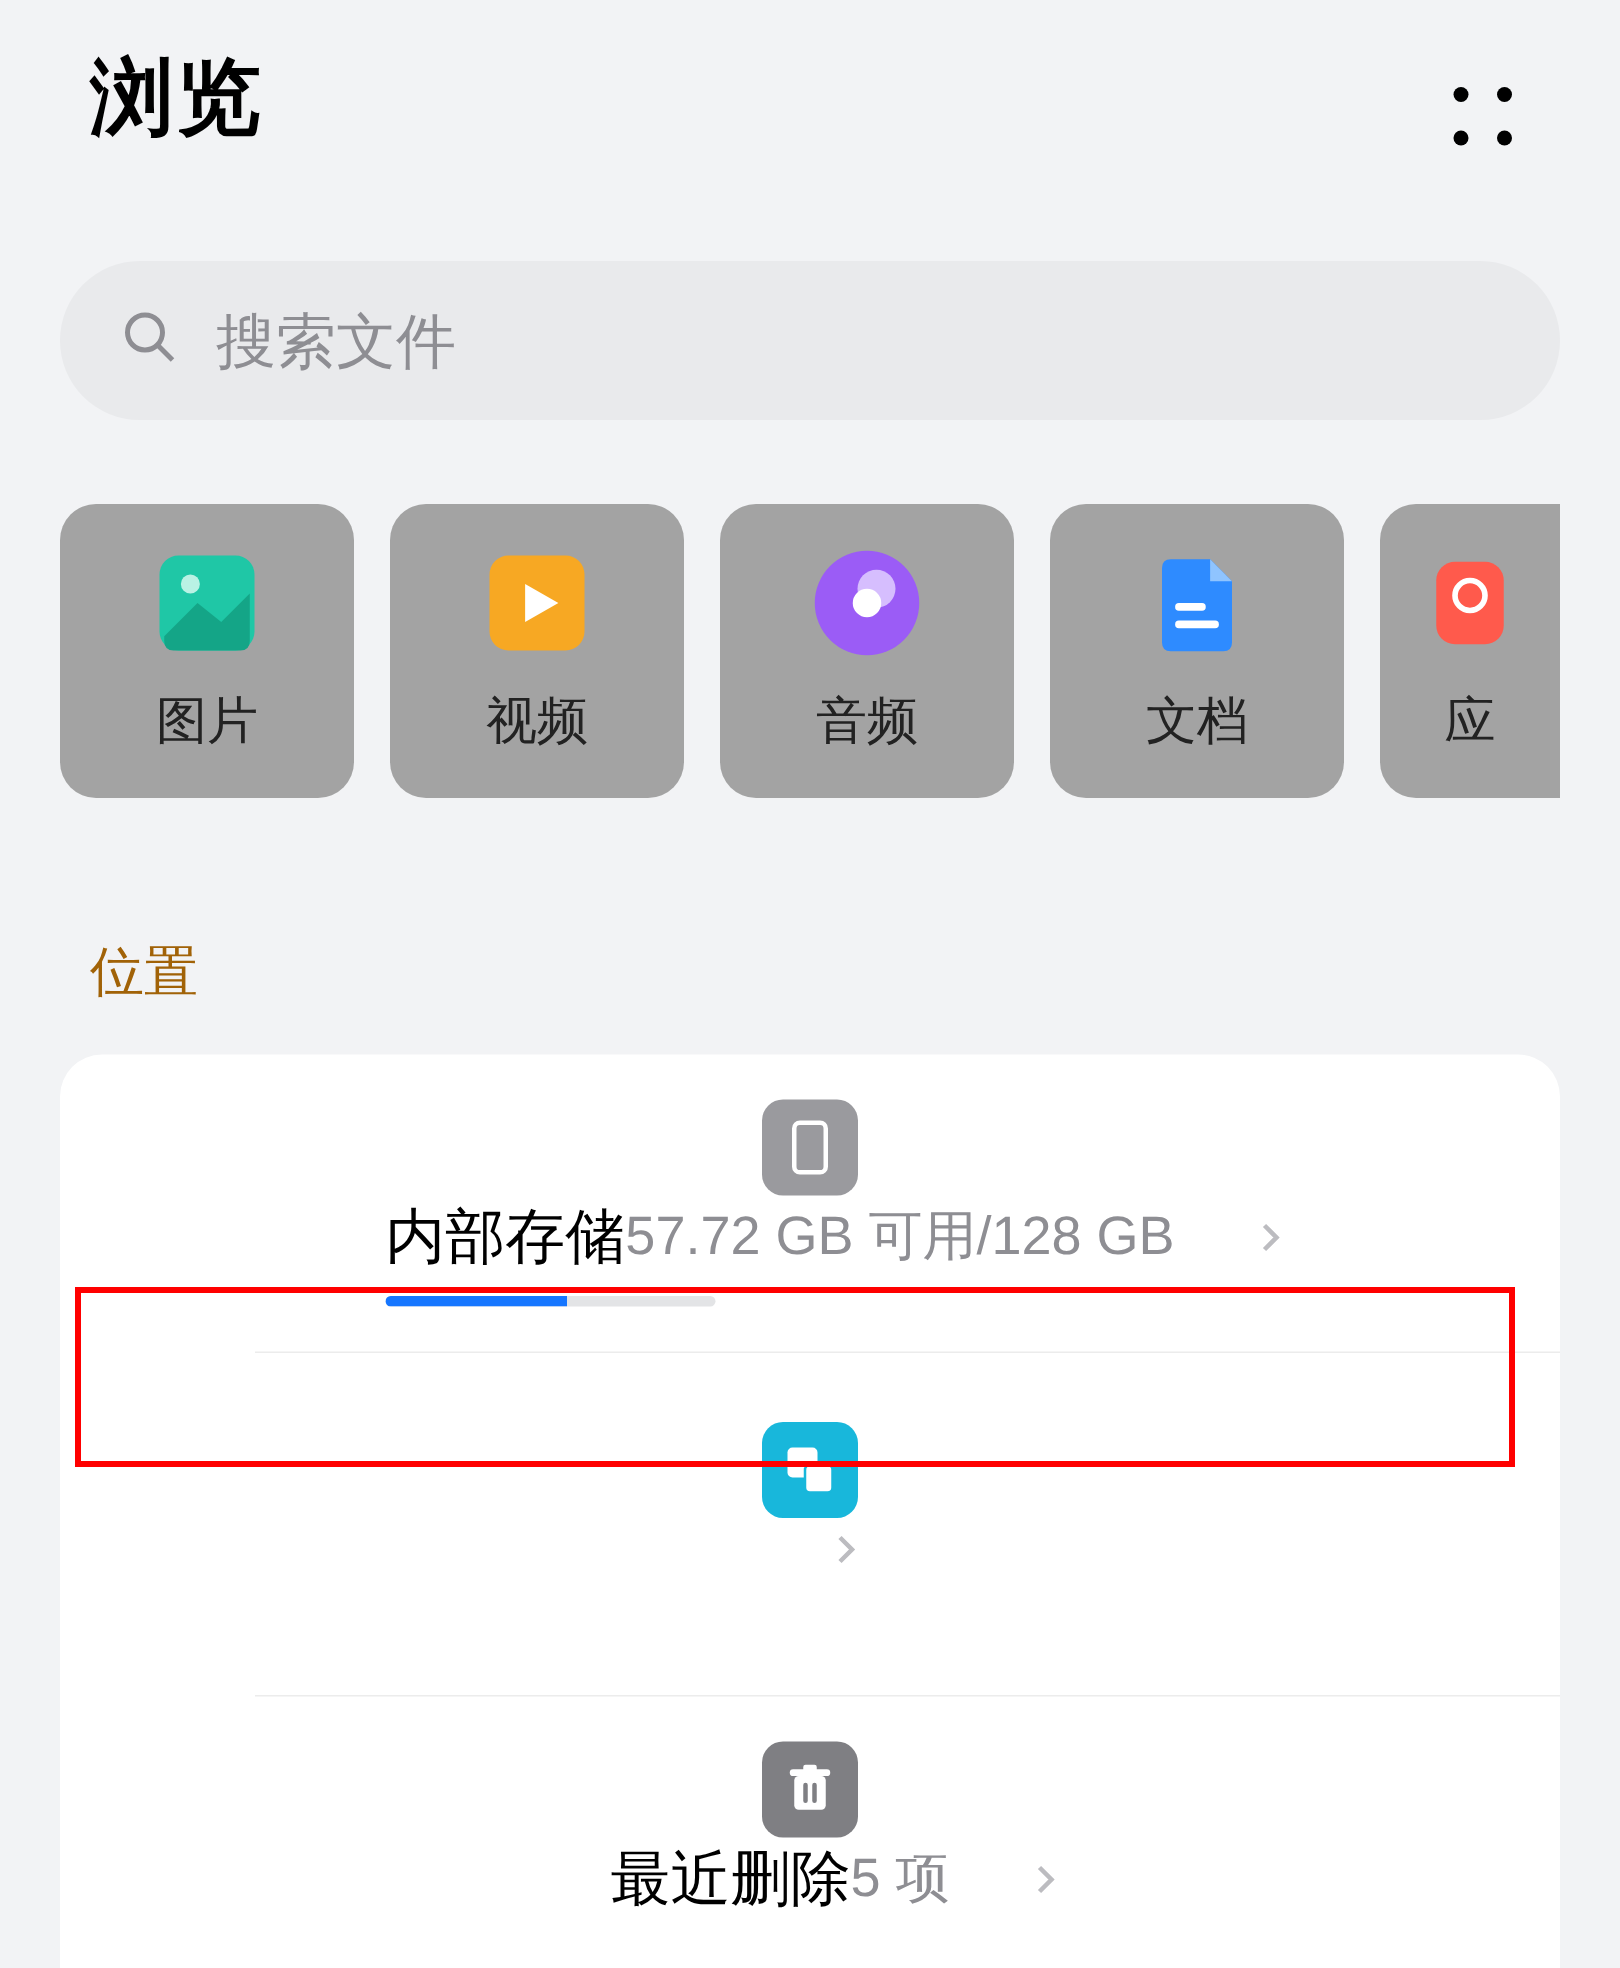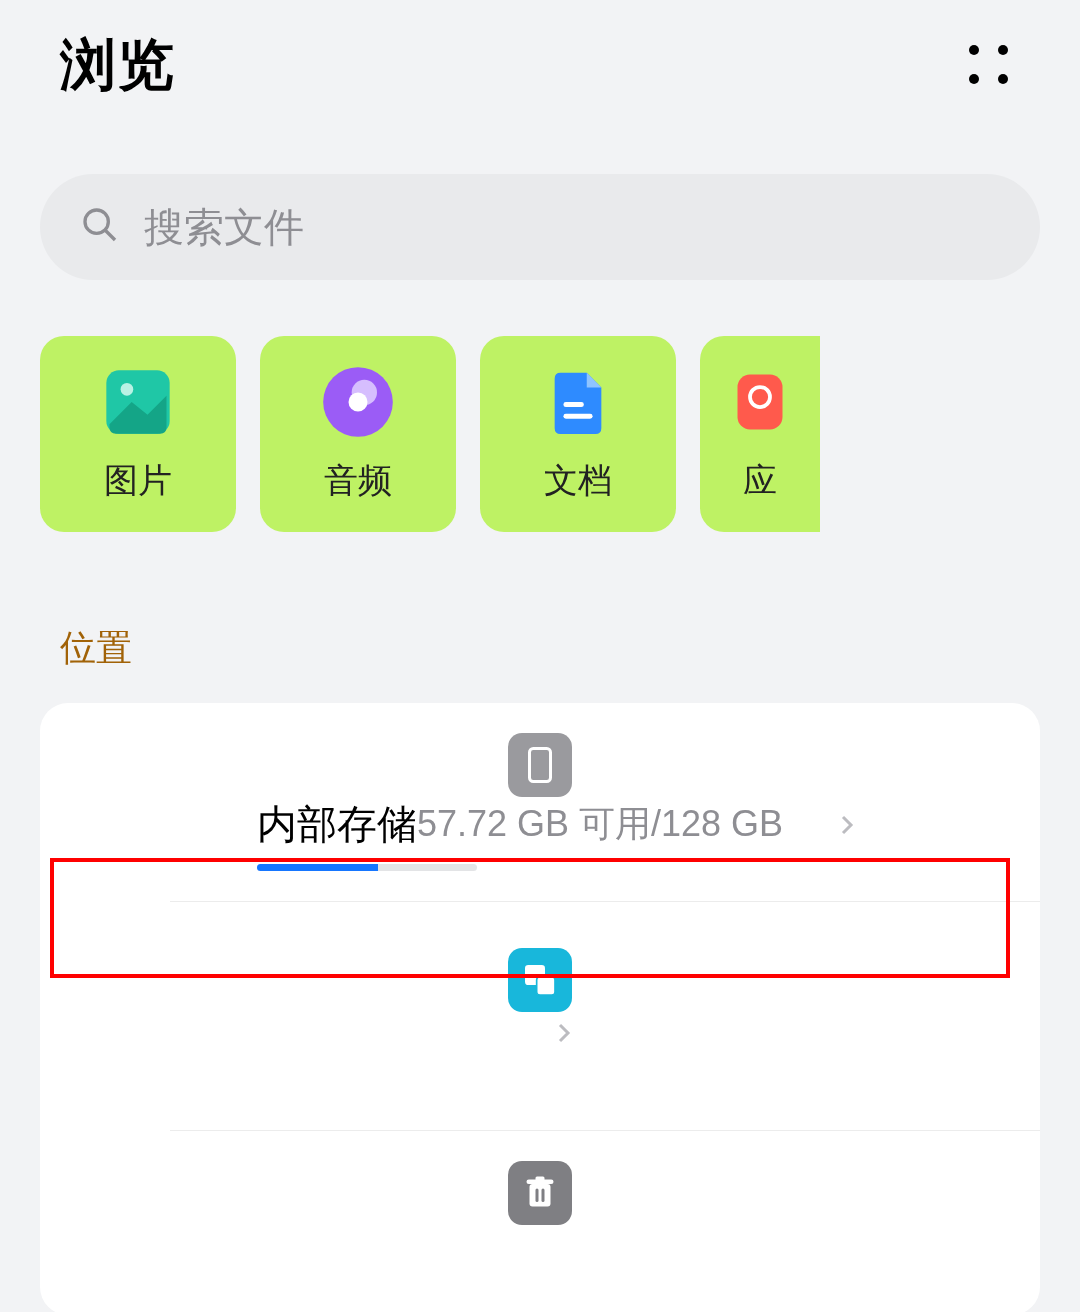--- a/index.html
+++ b/index.html
@@ -6,21 +6,21 @@
     body {
       width: 1080px;
       height: 1312px;
       background: #f2f3f5;
       font-family: -apple-system, "PingFang SC", "Microsoft YaHei", sans-serif;
       overflow: hidden;
     }
     .header {
       display: flex;
       justify-content: space-between;
-      align-items: center;
+      align-items: flex-end;
       padding: 28px 65px 30px 60px;
     }
     .page-title {
       font-size: 56px;
       font-weight: 700;
       color: #000;
       letter-spacing: 2px;
     }
     .more-icon {
       width: 50px;
@@ -52,21 +52,21 @@
       color: #8e8e93;
       margin-left: 24px;
     }
     .categories {
       display: flex;
       gap: 24px;
       padding: 56px 0 0 40px;
       overflow: hidden;
     }
     .cat-card {
-      background: #bef264;
+      background: #a3a3a3;
       border-radius: 24px;
       width: 196px;
       height: 196px;
       flex: 0 0 196px;
       display: flex;
       flex-direction: column;
       align-items: center;
       justify-content: center;
       gap: 18px;
     }
@@ -159,20 +159,29 @@
     <div class="cat-icon">
       <svg viewBox="0 0 48 48" width="76" height="76">
         <rect x="4" y="4" width="40" height="40" rx="8" fill="#1fc7a6"></rect>
         <circle cx="17" cy="16" r="4" fill="#b9f2e4"></circle>
         <path d="M6 38 L20 24 L30 32 L42 20 L42 40 Q42 44 38 44 L10 44 Q6 44 6 40 Z" fill="#14a587"></path>
       </svg>
     </div>
     <div class="cat-label">图片</div>
   </div>
 
+  <div class="cat-card">
+    <div class="cat-icon">
+      <svg viewBox="0 0 48 48" width="76" height="76">
+        <rect x="4" y="4" width="40" height="40" rx="8" fill="#f7a823"></rect>
+        <path d="M19 16 L33 24 L19 32 Z" fill="#fff"></path>
+      </svg>
+    </div>
+    <div class="cat-label">视频</div>
+  </div>
 
   <div class="cat-card">
     <div class="cat-icon">
       <svg viewBox="0 0 48 48" width="76" height="76">
         <circle cx="24" cy="24" r="22" fill="#9b5cf6"></circle>
         <circle cx="28" cy="18" r="8" fill="#d6befe"></circle>
         <circle cx="24" cy="24" r="6" fill="#fff"></circle>
       </svg>
     </div>
     <div class="cat-label">音频</div>
@@ -254,17 +263,30 @@
   <div class="loc-row">
     <div class="loc-icon" style="background:#7f7f83">
       <svg viewBox="0 0 24 24" width="36" height="40" fill="#fff">
         <rect x="5" y="6" width="14" height="15" rx="2"></rect>
         <rect x="3" y="3" width="18" height="3" rx="1.5"></rect>
         <rect x="9" y="1" width="6" height="3" rx="1"></rect>
         <rect x="9" y="9" width="2" height="9" rx="1" fill="#7f7f83"></rect>
         <rect x="13" y="9" width="2" height="9" rx="1" fill="#7f7f83"></rect>
       </svg>
     </div>
+    <div class="loc-body">
+      <div class="loc-top">
+        <span class="loc-title">最近删除</span>
+        <span class="loc-sub">
+          <span>5 项</span>
+          <span class="chevron">
+            <svg viewBox="0 0 24 24" fill="none" stroke="#bcbcc0" stroke-width="3">
+                <polyline points="8 4 16 12 8 20"></polyline>
+              </svg>
+          </span>
+        </span>
+      </div>
+    </div>
   </div>
   <div class="pad-bottom"></div>
 </div>
 
 <div class="highlight-box" style="top:858px;"></div>
 
 </body></html>

